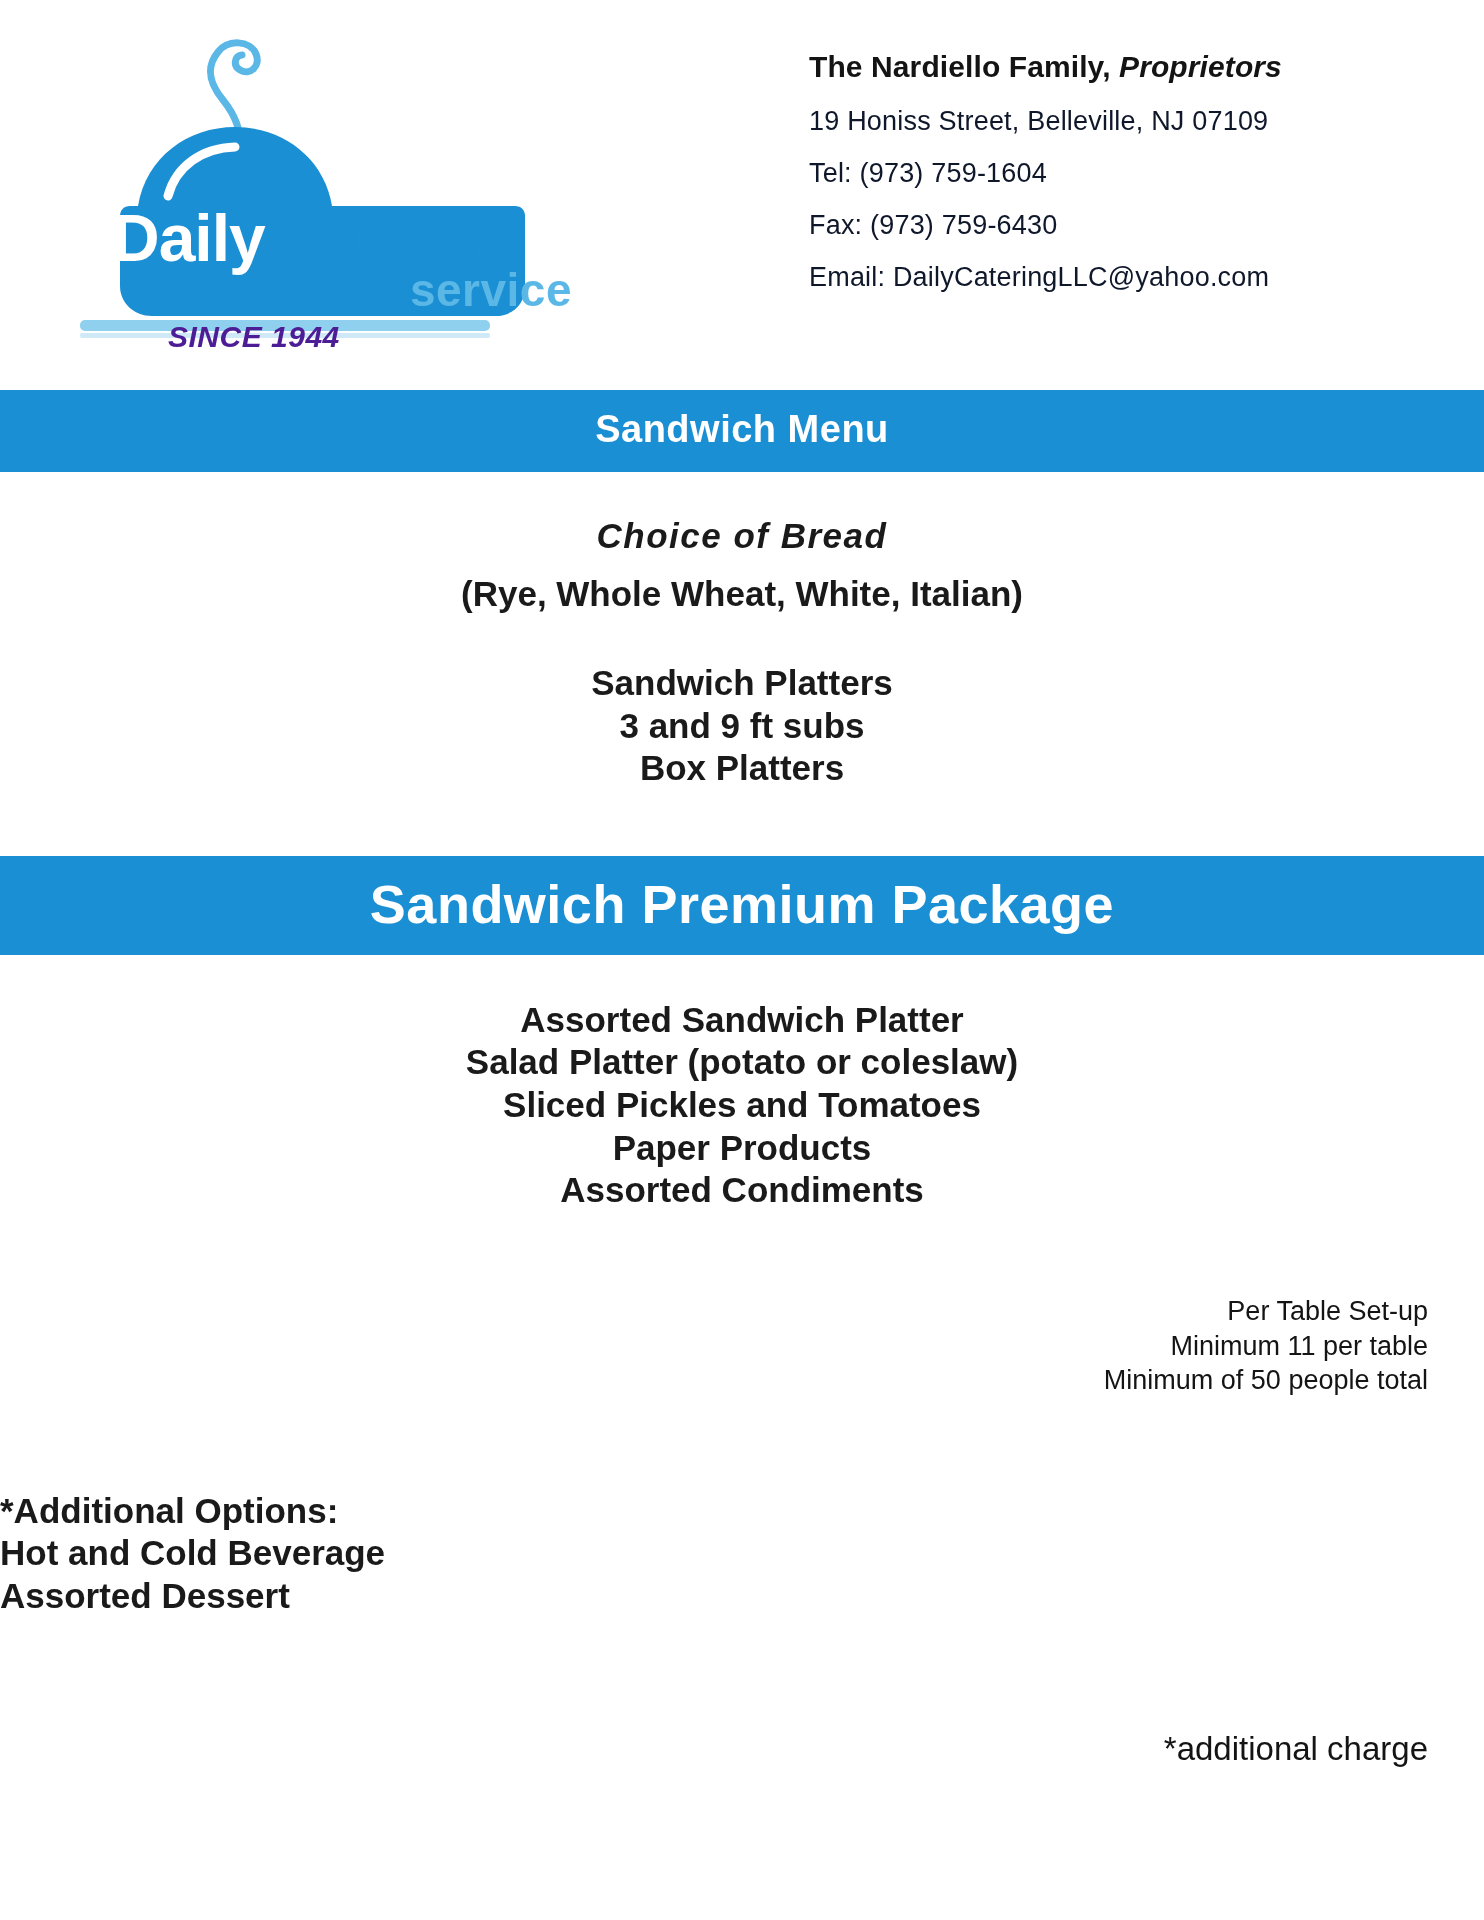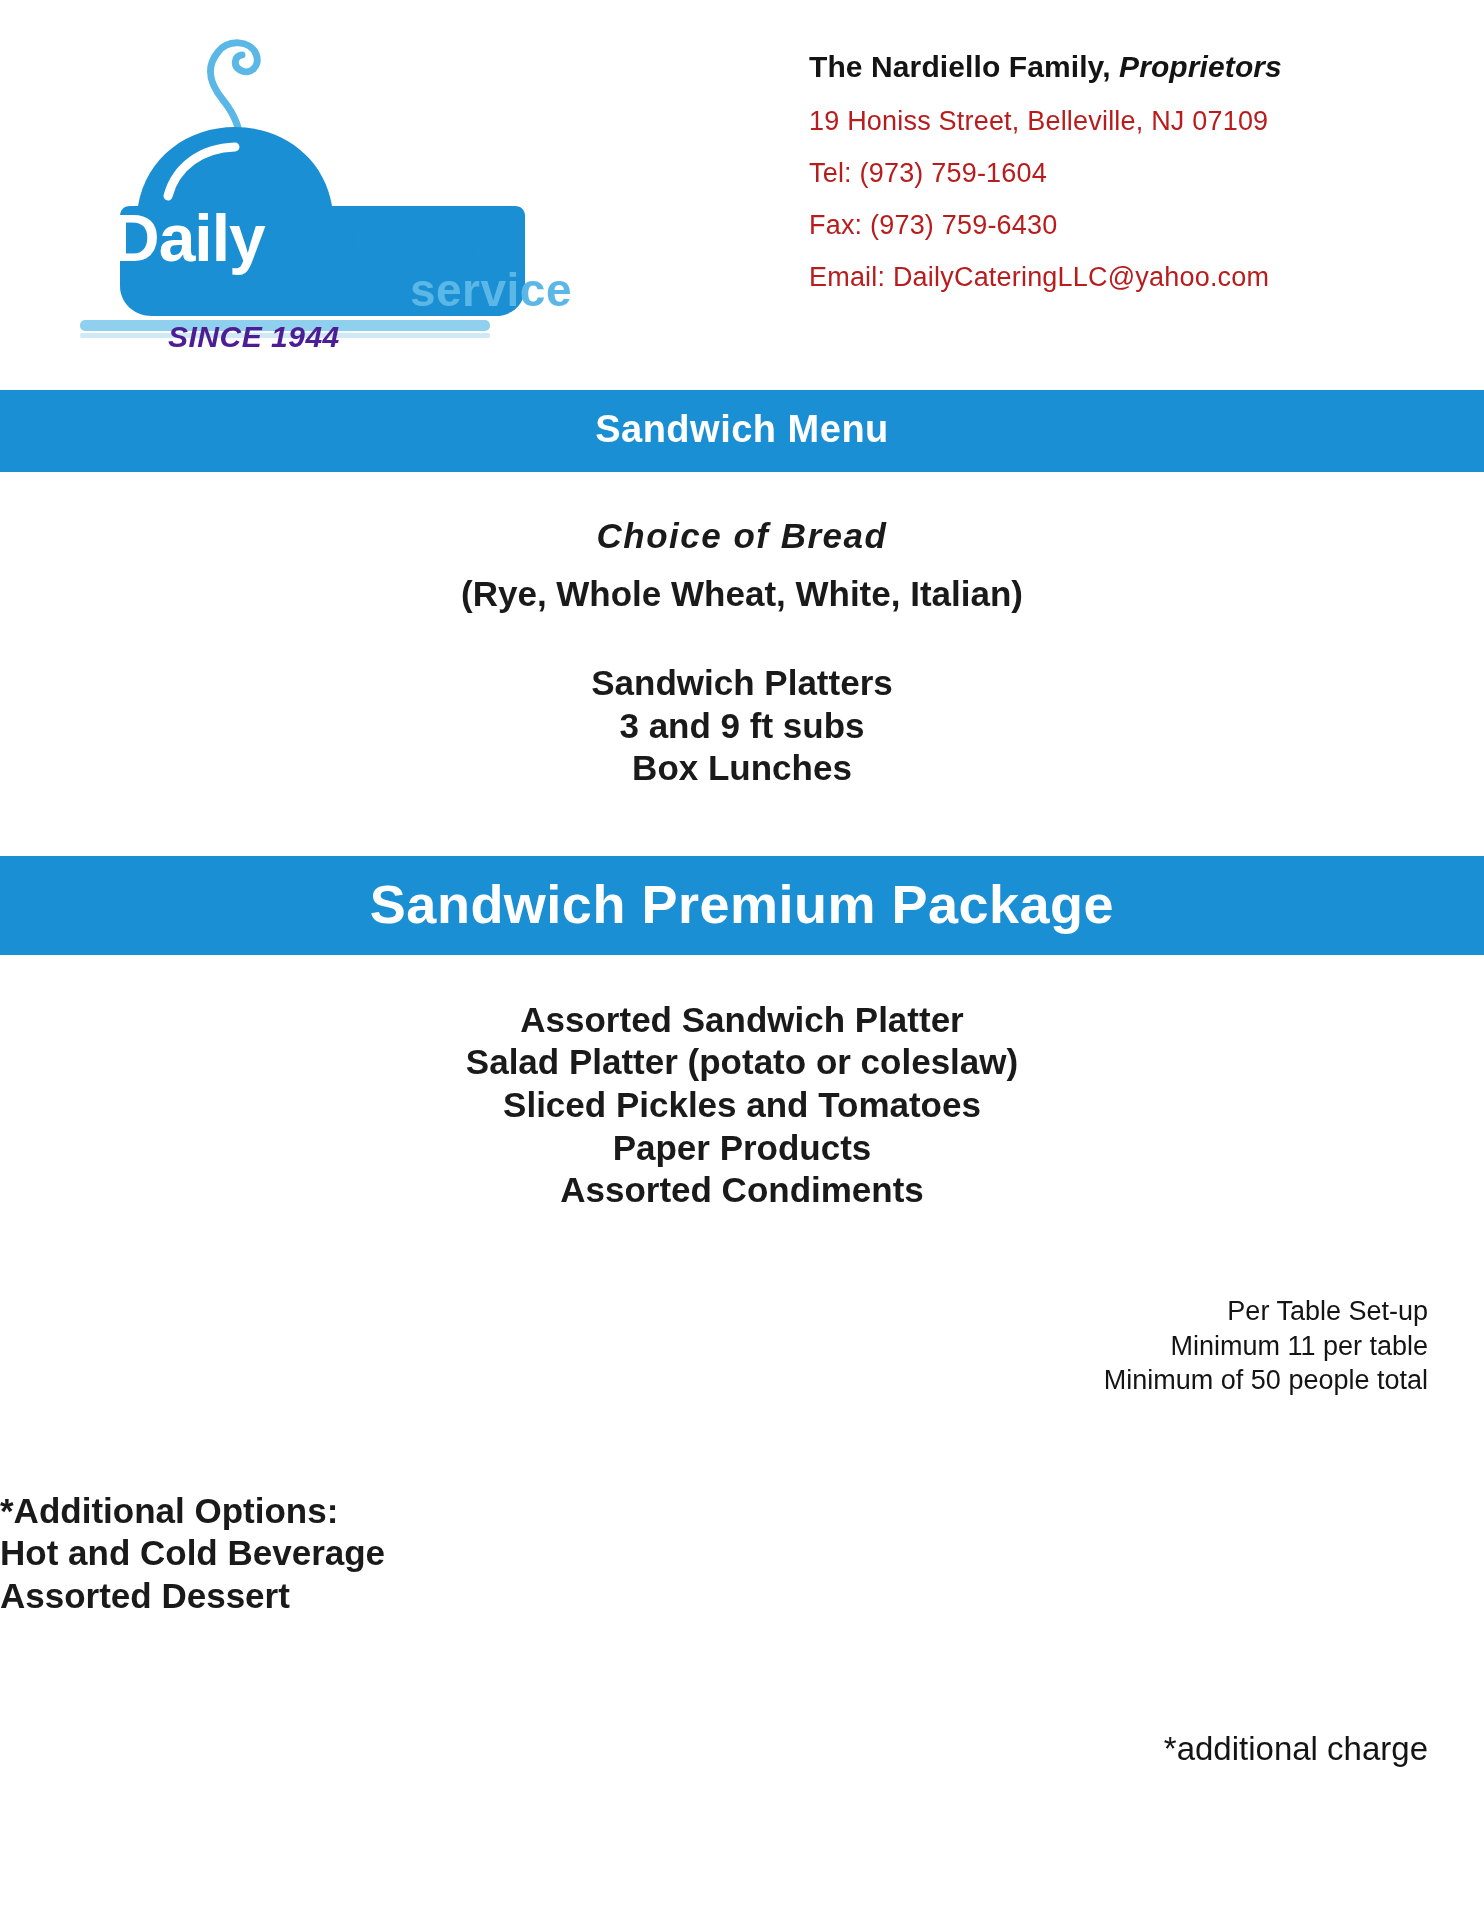--- a/index.html
+++ b/index.html
@@ -56,21 +56,21 @@
     color: #141414;
     margin-bottom: 22px;
     letter-spacing: 0.1px;
   }
   .contact-title em {
     font-style: italic;
     font-weight: bold;
   }
   .contact-line {
     font-size: 27px;
-    color: #b91c1c;
+    color: #0f172a;
     margin-bottom: 21px;
     letter-spacing: 0.2px;
     font-weight: 400;
   }
 
   
   .banner {
     background: #1b8fd4;
     color: #ffffff;
     text-align: center;
@@ -208,21 +208,21 @@
     </div>
   </div>
 
   <div class="banner banner-main">Sandwich Menu</div>
 
   <div class="section-bread">
     <div class="bread-title">Choice of Bread</div>
     <div class="bread-sub">(Rye, Whole Wheat, White, Italian)</div>
     <div class="bread-list-line">Sandwich Platters</div>
     <div class="bread-list-line">3 and 9 ft subs</div>
-    <div class="bread-list-line">Box Lunches</div>
+    <div class="bread-list-line">Box Platters</div>
   </div>
   <div class="section-bread-spacer"></div>
 
   <div class="banner banner-secondary">Sandwich Premium Package</div>
 
   <div class="section-package">
     <div class="pkg-items">
       <div class="pkg-item">Assorted Sandwich Platter</div>
       <div class="pkg-item">Salad Platter (potato or coleslaw)</div>
       <div class="pkg-item">Sliced Pickles and Tomatoes</div>

